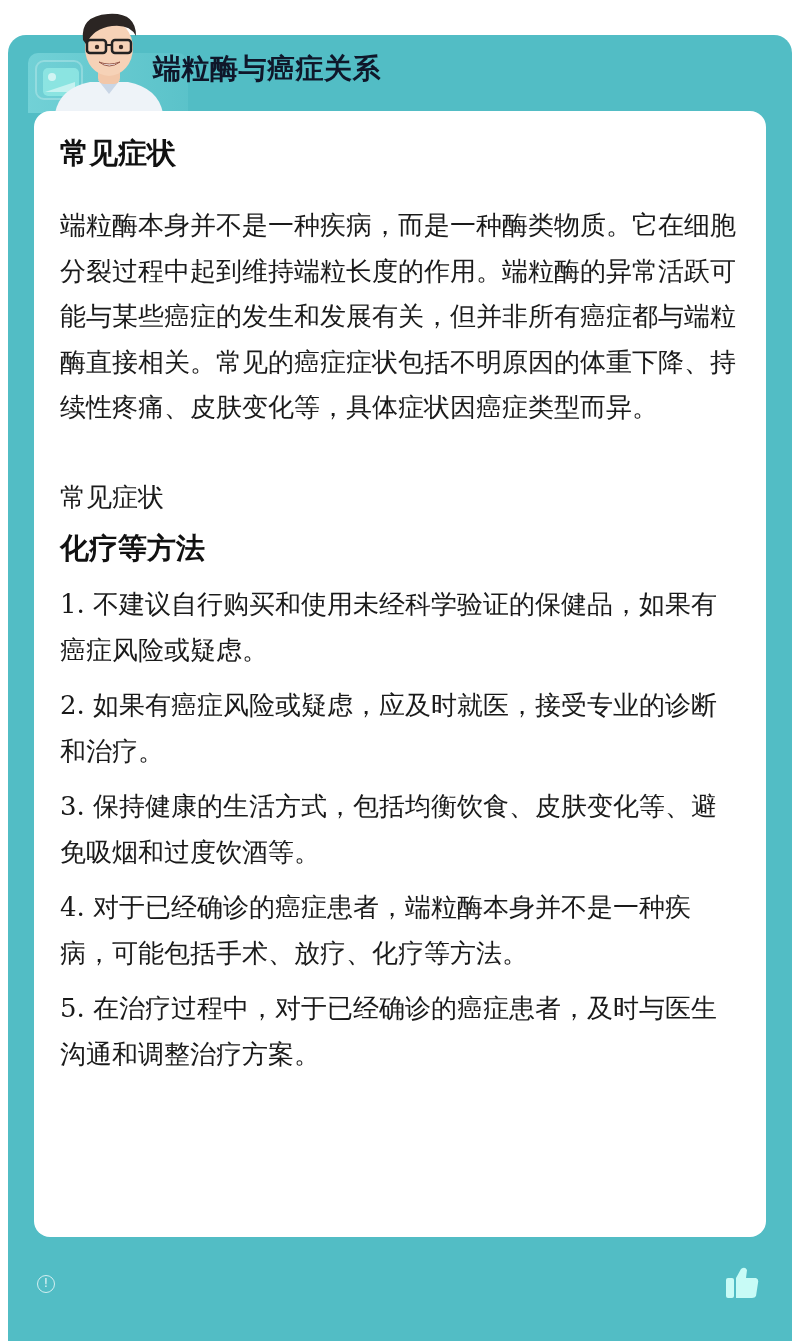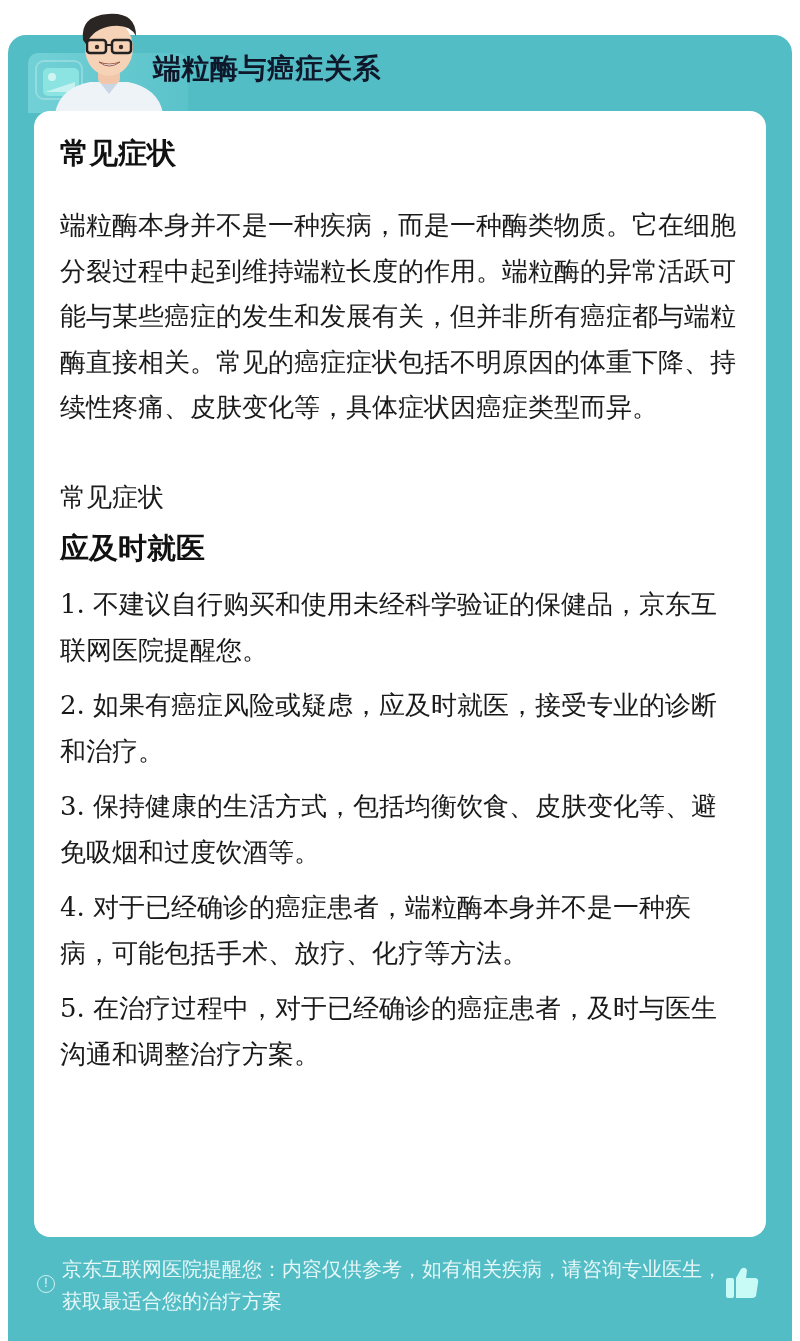--- a/index.html
+++ b/index.html
@@ -96,26 +96,26 @@
     <div style="height:22px"></div>
     <div class="sec-title">常见症状</div>
     <div style="height:12px"></div>
     <div class="para">端粒酶本身并不是一种疾病，而是一种酶类物质。它在细胞分裂过程中起到维持端粒长度的作用。端粒酶的异常活跃可能与某些癌症的发生和发展有关，但并非所有癌症都与端粒酶直接相关。常见的癌症症状包括不明原因的体重下降、持续性疼痛、皮肤变化等，具体症状因癌症类型而异。</div>
 
     <div style="height:12px"></div>
     <div style="height:14px"></div>
     <div class="para">常见症状</div>
 
     <div style="height:8px"></div>
-    <div class="sec-title">应及时就医</div>
+    <div class="sec-title">化疗等方法</div>
     <div style="height:14px"></div>
 
     <div class="list-item">
       <span class="num">1.</span>
-      <span>不建议自行购买和使用未经科学验证的保健品，京东互联网医院提醒您。</span>
+      <span>不建议自行购买和使用未经科学验证的保健品，如果有癌症风险或疑虑。</span>
     </div>
     <div style="height:10px"></div>
     <div class="list-item">
       <span class="num">2.</span>
       <span>如果有癌症风险或疑虑，应及时就医，接受专业的诊断和治疗。</span>
     </div>
     <div style="height:10px"></div>
     <div class="list-item">
       <span class="num">3.</span>
       <span>保持健康的生活方式，包括均衡饮食、皮肤变化等、避免吸烟和过度饮酒等。</span>
@@ -127,20 +127,19 @@
     </div>
     <div style="height:10px"></div>
     <div class="list-item">
       <span class="num">5.</span>
       <span>在治疗过程中，对于已经确诊的癌症患者，及时与医生沟通和调整治疗方案。</span>
     </div>
   </div>
 
   <div class="footer">
     <div class="warn-icon">!</div>
-    <div class="footer-text">京东互联网医院提醒您：内容仅供参考，如有相关疾病，请咨询专业医生，获取最适合您的治疗方案</div>
     <svg class="thumb-icon" viewBox="0 0 36 34">
       <rect x="2" y="12" width="8" height="20" rx="2" fill="#c8fbf6"></rect>
       <path d="M12 12 L17 3 Q21 0 23 4 L22 12 L32 12 Q35 13 34 17 L32 30 Q31 32 28 32 L12 32 Z" fill="#c8fbf6"></path>
       <line x1="11" y1="13" x2="11" y2="32" stroke="#52bdc5" stroke-width="1.5"></line>
     </svg>
   </div>
 </div>
 
 </body></html>

